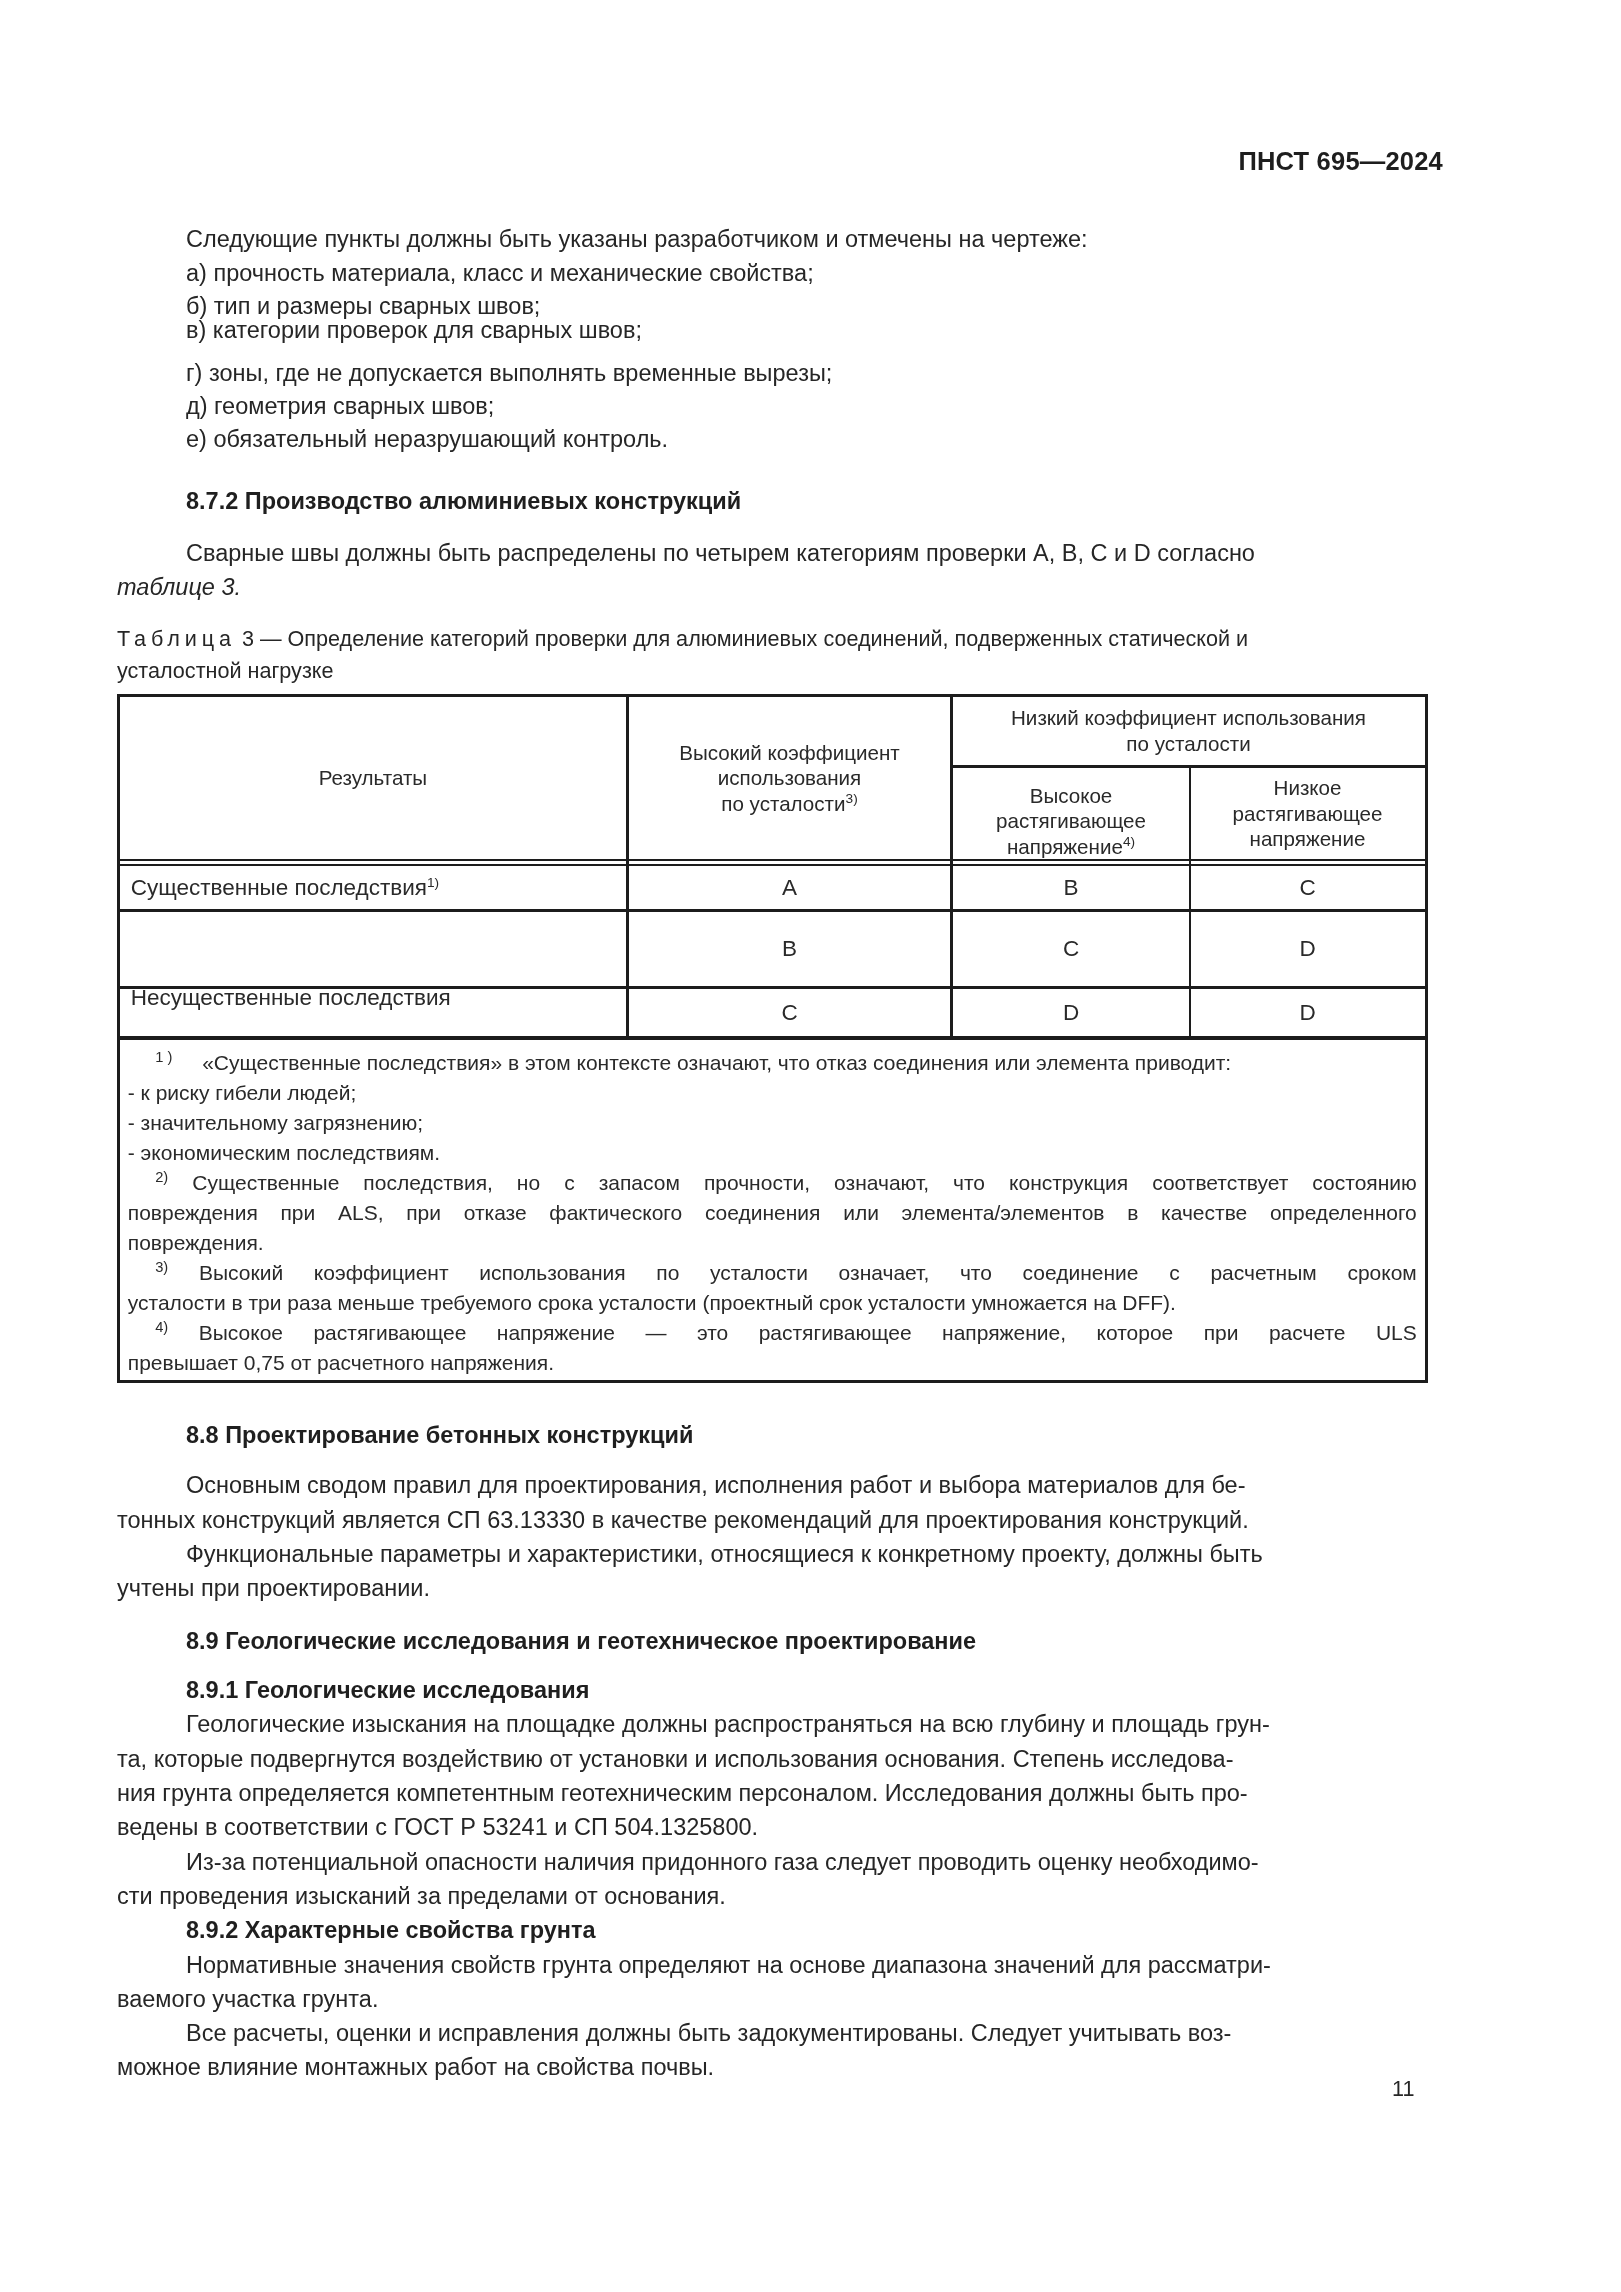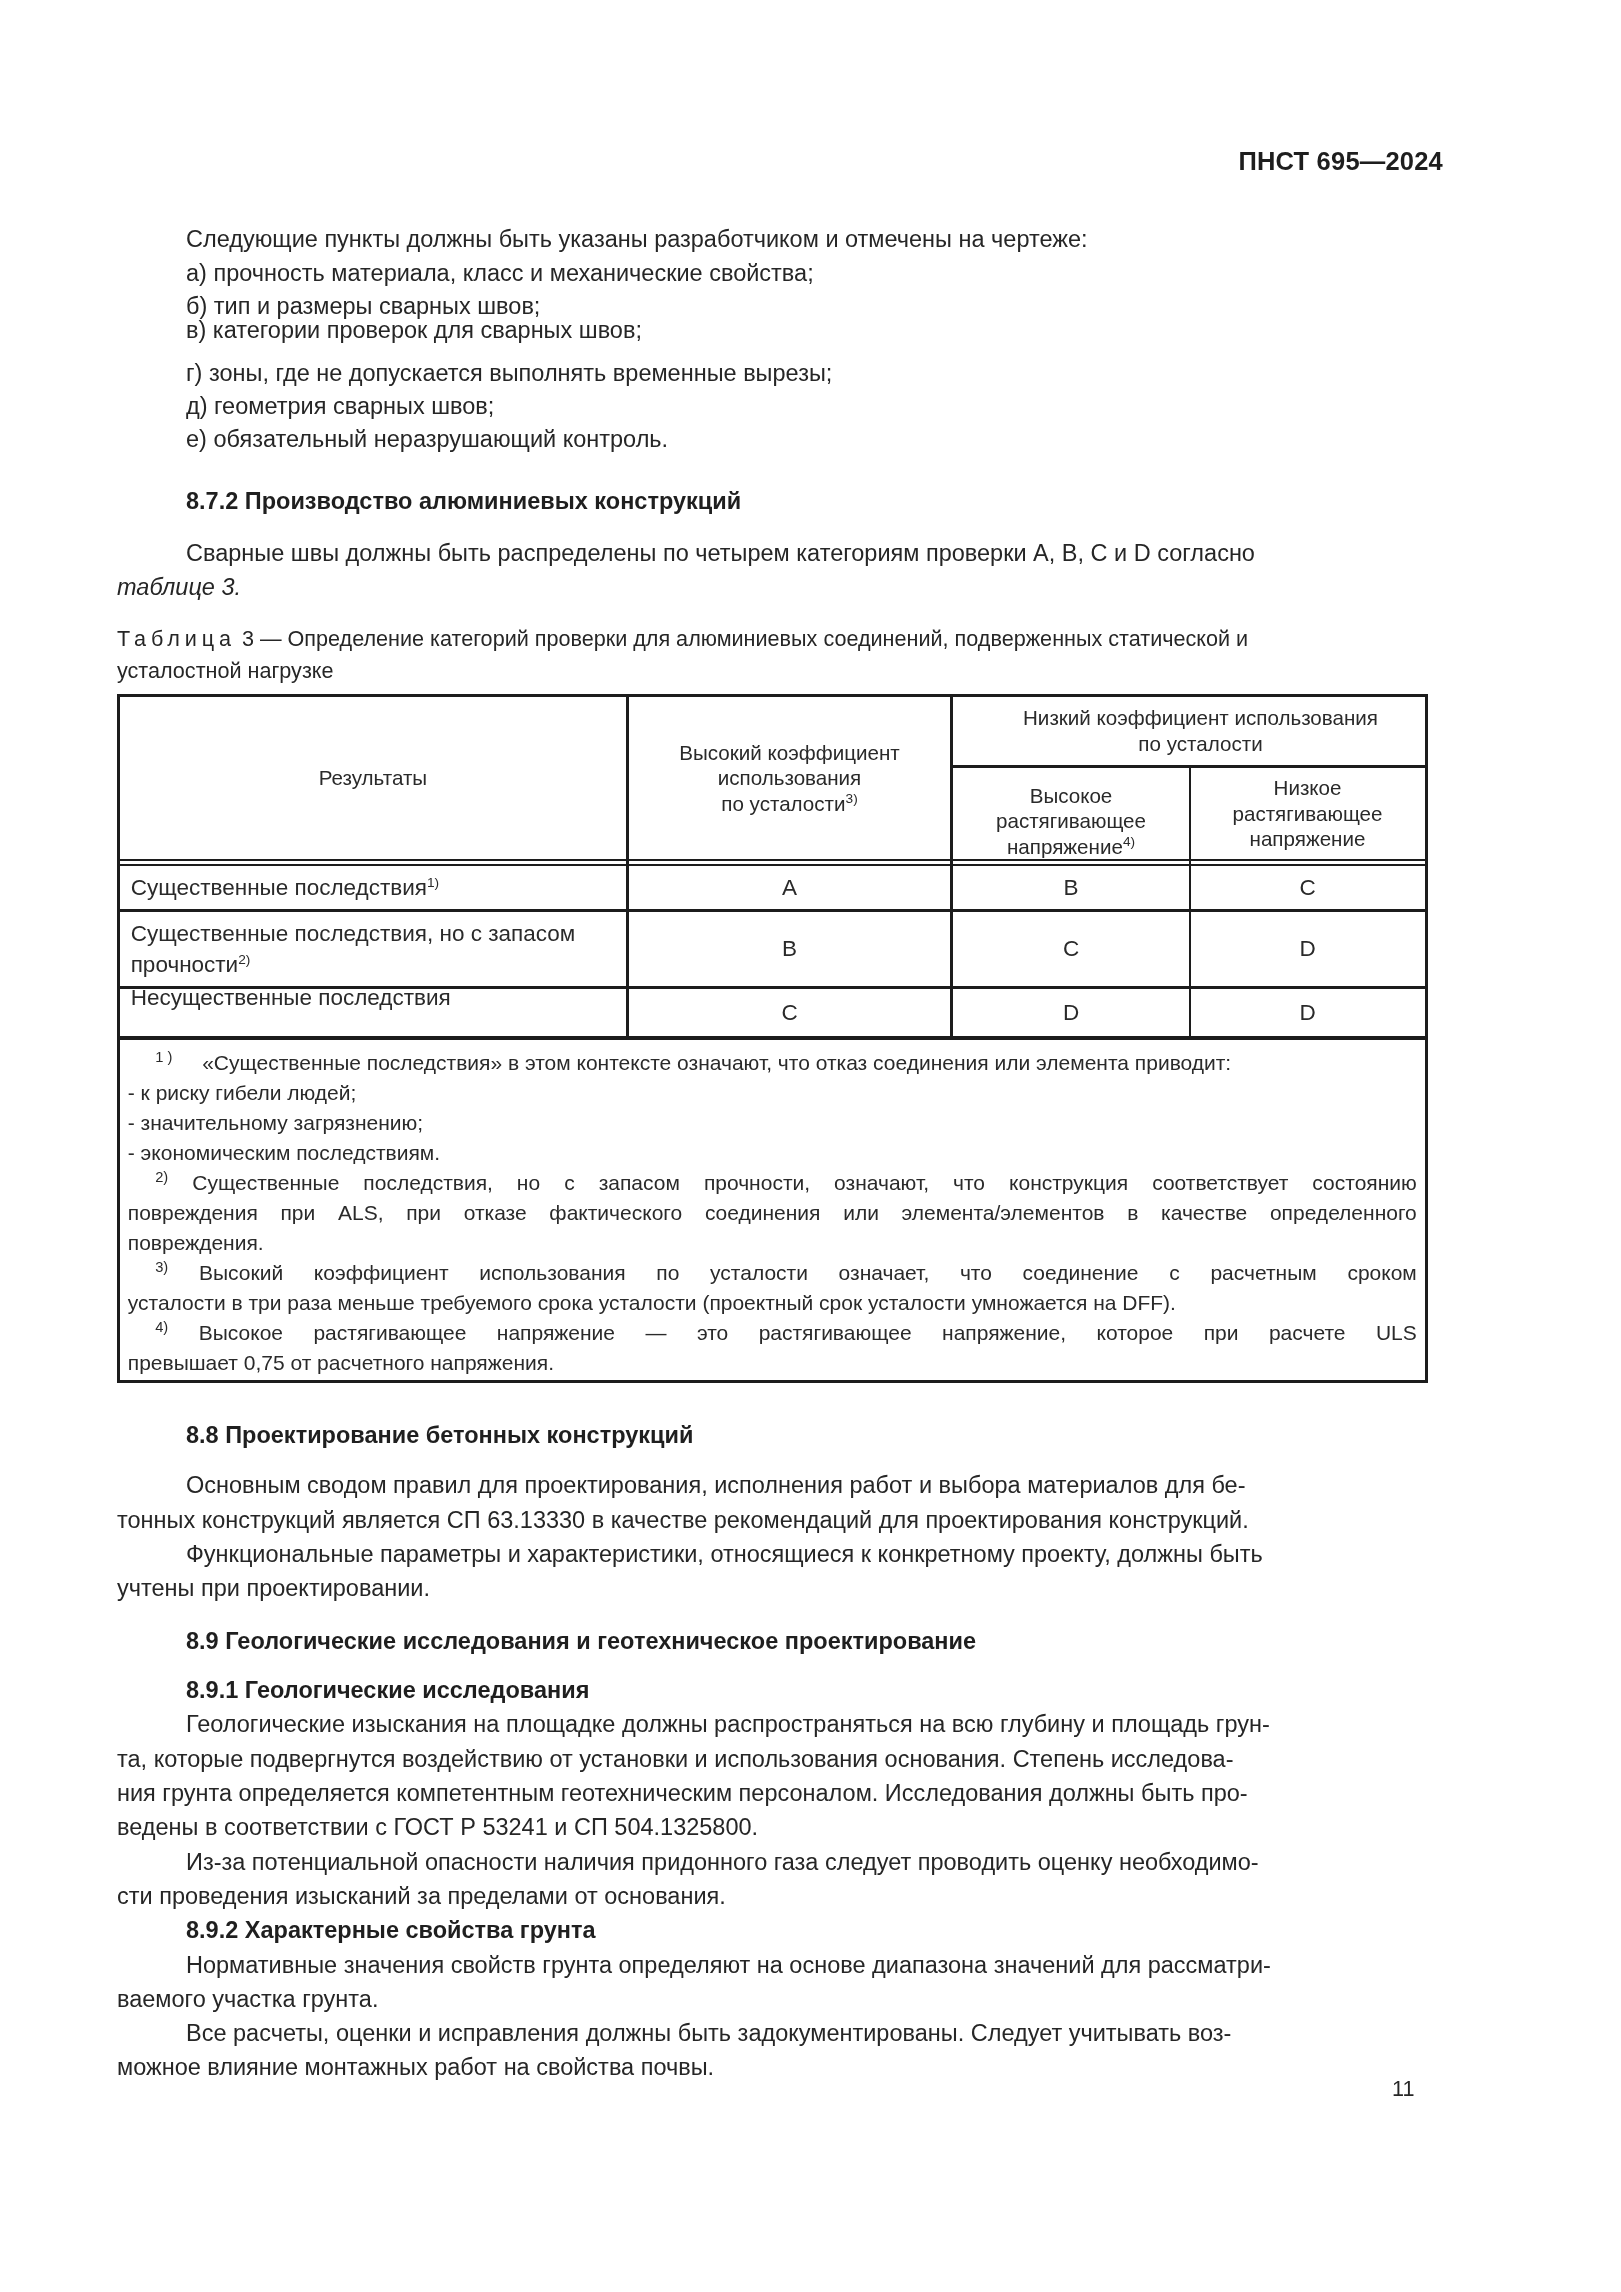--- a/index.html
+++ b/index.html
@@ -71,21 +71,21 @@
   <div class="line" style="left:0; top:342px; width:1310px; height:3.9px;"></div>
 
   <div class="cell" style="left:2.9px; top:2.9px; width:506px; height:162px;">
       <span>Результаты</span>
     </div>
   <div class="cell" style="left:512px; top:2.9px; width:321px; height:162px; flex-direction:column;">
     <div>Высокий коэффициент</div>
     <div>использования</div>
     <div><span>по  усталости</span><sup>3)</sup></div>
   </div>
-  <div class="cell" style="left:836px; top:2.9px; width:471px; height:68px; flex-direction:column;padding-left:12px;">
+  <div class="cell" style="left:836px; top:2.9px; width:471px; height:68px; flex-direction:column;">
     <div>Низкий коэффициент использования</div>
     <div>по  усталости</div>
   </div>
   <div class="cell" style="left:836px; top:74px; width:236px; height:106px; flex-direction:column;">
     <div>Высокое</div>
     <div>растягивающее</div>
     <div><span>напряжение</span><sup>4)</sup></div>
   </div>
   <div class="cell" style="left:1074px; top:74px; width:233px; height:91px; flex-direction:column;">
     <div>Низкое</div>
@@ -93,23 +93,20 @@
     <div>напряжение</div>
   </div>
 
   <div class="cell left" style="left:2.9px; top:172px; width:506px; height:43px;">
       <span><span>Существенные последствия</span><sup>1)</sup></span>
     </div>
   <div class="cell val" style="left:512px; top:172px; width:321px; height:43px;">A</div>
   <div class="cell val" style="left:836px; top:172px; width:236px; height:43px;">B</div>
   <div class="cell val" style="left:1074px; top:172px; width:233px; height:43px;">C</div>
 
-  <div class="cell left" style="left:2.9px; top:218px; width:506px; height:74px;">
-      <span><span>Существенные последствия, но с запасом</span><br><span>прочности</span><sup>2)</sup></span>
-    </div>
   <div class="cell val" style="left:512px; top:218px; width:321px; height:74px;">B</div>
   <div class="cell val" style="left:836px; top:218px; width:236px; height:74px;">C</div>
   <div class="cell val" style="left:1074px; top:218px; width:233px; height:74px;">D</div>
 
   <div class="cell left" style="left:2.9px; top:280px; width:408px; height:47px;">
       <span>Несущественные последствия</span>
     </div>
   <div class="cell val" style="left:512px; top:295px; width:321px; height:47px;">C</div>
   <div class="cell val" style="left:836px; top:295px; width:236px; height:47px;">D</div>
   <div class="cell val" style="left:1074px; top:295px; width:233px; height:47px;">D</div>

